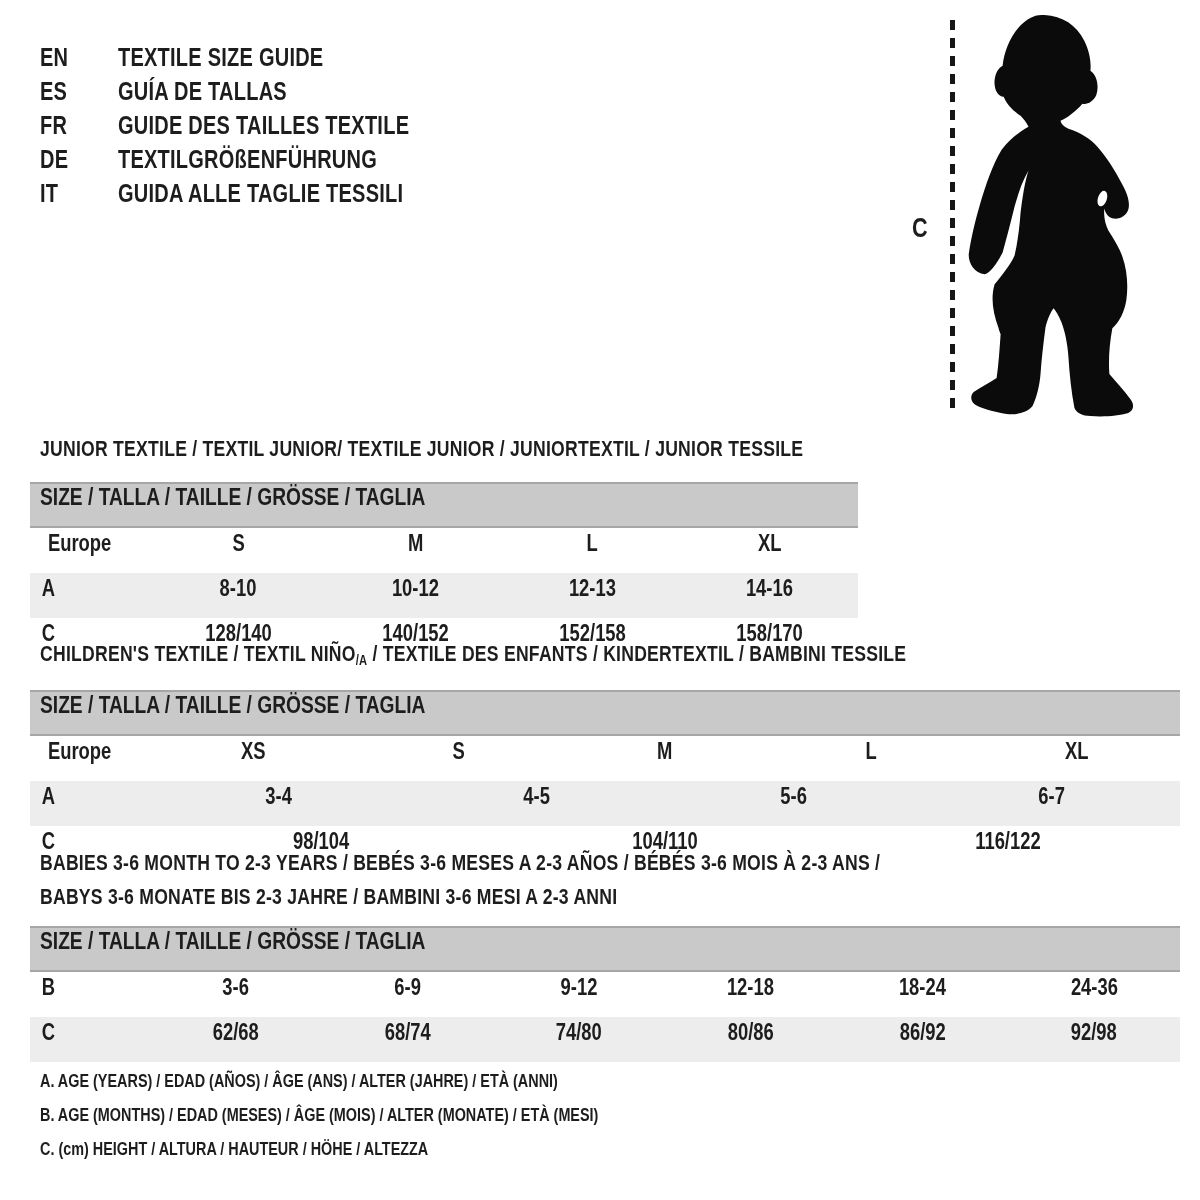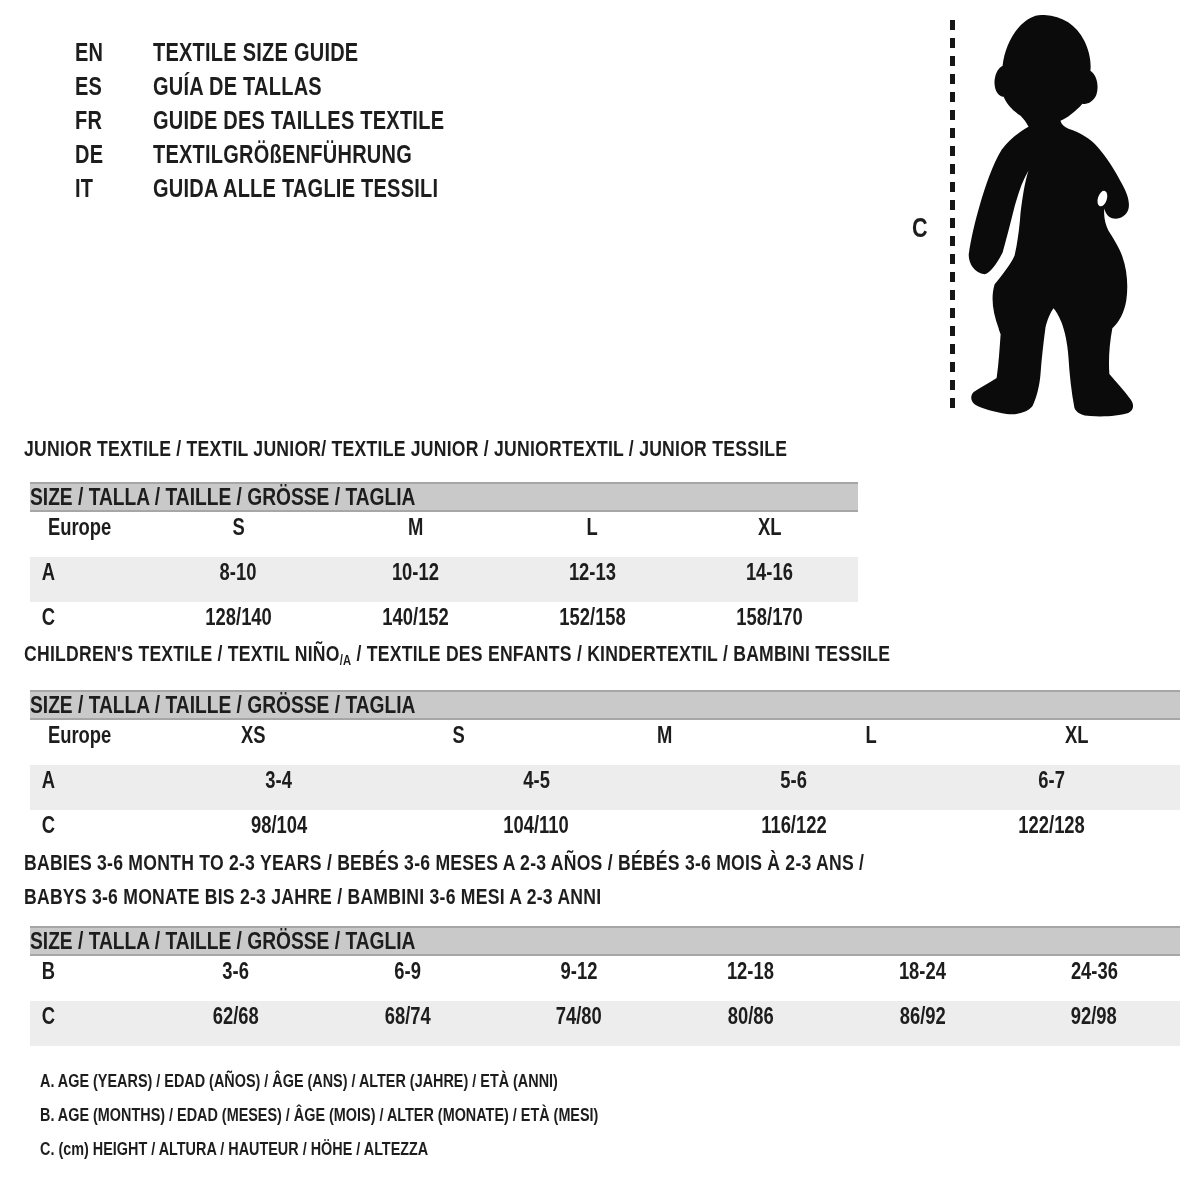--- a/index.html
+++ b/index.html
@@ -10,44 +10,44 @@
     color:var(--text,#1d1d1d);
   }
   .canvas{position:relative;width:1200px;height:1200px;overflow:hidden;background:#fff;}
 
   
   .cnd{display:inline-block;transform:scaleX(.8);transform-origin:0 50%;white-space:nowrap;}
   .td .cnd,.cmark .cnd{transform-origin:50% 50%;}
 
   
   .langs{position:absolute;left:40px;top:38px;}
-  .lang-row{display:flex;height:34px;align-items:flex-start;font-size:25px;letter-spacing:.3px;margin-left:35px;}
+  .lang-row{display:flex;height:34px;align-items:flex-end;font-size:25px;letter-spacing:.3px;}
   .lang-code{width:78px;}
 
   
   .dashline{
     position:absolute;left:950px;top:20px;width:5px;height:396px;
     background:repeating-linear-gradient(to bottom,#161616 0 10px,transparent 10px 18px);
   }
   .cmark{position:absolute;left:910px;top:213px;font-size:27px;}
   .baby{position:absolute;left:962px;top:13px;width:176px;height:404px;}
   .baby path{fill:#0b0b0b;}
 
   
-  .sec-title{position:absolute;left:24px;font-size:22px;letter-spacing:.3px;}
+  .sec-title{position:absolute;left:40px;font-size:22px;letter-spacing:.3px;}
   .sub{font-size:14px;vertical-align:-4px;}
 
   
   .tbl{position:absolute;left:30px;font-size:23px;}
   .thead{
-    height:30px;line-height:26px;box-sizing:border-box;
+    height:46px;line-height:26px;box-sizing:border-box;
     background:var(--header-bar,#c9c9c9);
     border-top:2px solid var(--header-bar-edge,#a6a6a6);
     border-bottom:2px solid var(--header-bar-edge,#a6a6a6);
-    padding-left:0;font-size:24px;
+    padding-left:10px;font-size:24px;
   }
   .trow{display:flex;height:45px;line-height:31px;}
   .trow.alt{background:var(--alt-row,#ededed);}
   .td{flex:1;text-align:center;}
   .td.lab{flex:0 0 120px;text-align:left;padding-left:10px;box-sizing:border-box;}
 
   .w-junior{width:828px;}
   .w-wide{width:1150px;}
 
   
@@ -163,21 +163,20 @@
       <div class="td"><span class="cnd">3-4</span></div>
       <div class="td"><span class="cnd">4-5</span></div>
       <div class="td"><span class="cnd">5-6</span></div>
       <div class="td"><span class="cnd">6-7</span></div>
     </div>
     <div class="trow">
       <div class="td lab"><span class="cnd">C</span></div>
       <div class="td"><span class="cnd">98/104</span></div>
       <div class="td"><span class="cnd">104/110</span></div>
       <div class="td"><span class="cnd">116/122</span></div>
-      <div class="td"><span class="cnd">122/128</span></div>
     </div>
   </div>
 
   <div class="sec-title" style="top:850px">
     <span class="cnd">BABIES 3-6 MONTH TO 2-3 YEARS / BEBÉS 3-6 MESES A 2-3 AÑOS / BÉBÉS 3-6 MOIS À 2-3 ANS /</span>
   </div>
   <div class="sec-title" style="top:884px">
     <span class="cnd">BABYS 3-6 MONATE BIS 2-3 JAHRE / BAMBINI 3-6 MESI A 2-3 ANNI</span>
   </div>
   <div class="tbl w-wide" style="top:926px">

